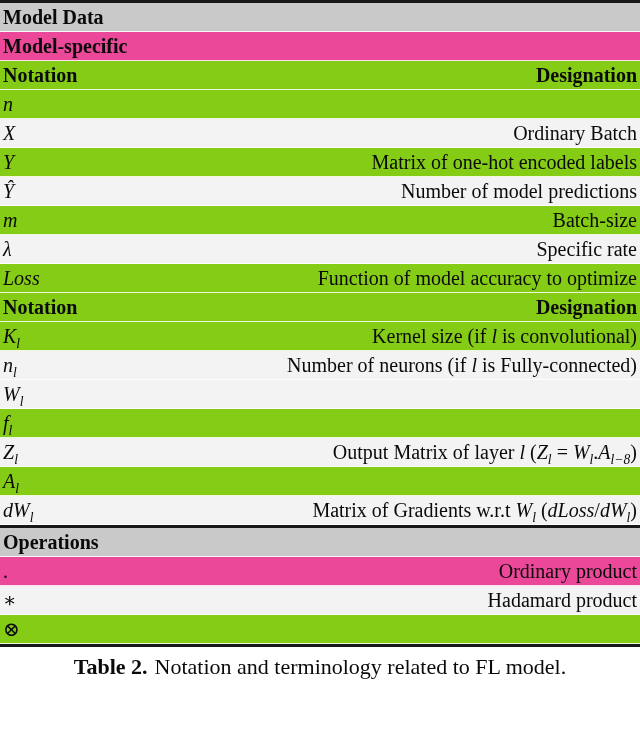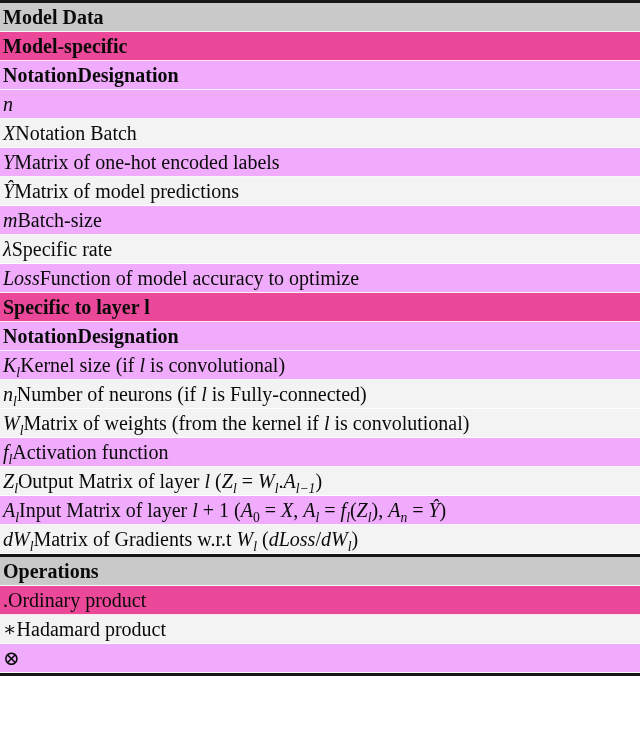--- a/index.html
+++ b/index.html
@@ -30,32 +30,32 @@
     font-size: 20px;
     white-space: nowrap;
     overflow: hidden;
     border-bottom: 1px solid rgba(255,255,255,0.85);
   }
   .row .notation {
     flex: 0 0 auto;
   }
   .row .designation {
     flex: 1 1 auto;
-    text-align: left;
+    text-align: right;
   }
   .row.section .notation,
   .row.subsection .notation,
   .row.colhead .notation,
   .row.colhead .designation {
     font-weight: bold;
   }
   .bg-dark   { background: #c9c9c9; }
   .bg-mid    { background: #ec4899; }
   .bg-stripe { background: #f3f3f3; }
-  .bg-white  { background: #f0abfc; }
+  .bg-white  { background: #84cc16; }
   sub {
     font-size: 68%;
     line-height: 0;
   }
   .caption {
     height: 40px;
     display: flex;
     align-items: center;
     justify-content: center;
     font-size: 22px;
@@ -81,73 +81,66 @@
       </div>
       <div class="row colhead bg-white">
         <span class="notation">Notation</span>
         <span class="designation">Designation</span>
       </div>
       <div class="row item bg-white">
         <span class="notation"><i>n</i></span>
       </div>
       <div class="row item bg-stripe">
         <span class="notation"><i>X</i></span>
-        <span class="designation">Notation Batch</span>
+        <span class="designation">Ordinary Batch</span>
       </div>
       <div class="row item bg-white">
         <span class="notation"><i>Y</i></span>
         <span class="designation">Matrix of one-hot encoded labels</span>
       </div>
       <div class="row item bg-stripe">
         <span class="notation"><i>Ŷ</i></span>
-        <span class="designation">Matrix of model predictions</span>
+        <span class="designation">Number of model predictions</span>
       </div>
       <div class="row item bg-white">
         <span class="notation"><i>m</i></span>
         <span class="designation">Batch-size</span>
       </div>
       <div class="row item bg-stripe">
         <span class="notation"><i>λ</i></span>
         <span class="designation">Specific rate</span>
       </div>
       <div class="row item bg-white">
         <span class="notation"><i>Loss</i></span>
         <span class="designation">Function of model accuracy to optimize</span>
-      </div>
-      <div class="row subsection bg-mid">
-        <span class="notation">Specific to layer l</span>
-        <span class="designation"></span>
       </div>
       <div class="row colhead bg-white">
         <span class="notation">Notation</span>
         <span class="designation">Designation</span>
       </div>
       <div class="row item bg-white">
         <span class="notation"><i>K<sub>l</sub></i></span>
         <span class="designation">Kernel size (if <i>l</i> is convolutional)</span>
       </div>
       <div class="row item bg-stripe">
         <span class="notation"><i>n<sub>l</sub></i></span>
         <span class="designation">Number of neurons (if <i>l</i> is Fully-connected)</span>
       </div>
       <div class="row item bg-stripe">
         <span class="notation"><i>W<sub>l</sub></i></span>
-        <span class="designation">Matrix of weights (from the kernel if <i>l</i> is convolutional)</span>
       </div>
       <div class="row item bg-white">
         <span class="notation"><i>f<sub>l</sub></i></span>
-        <span class="designation">Activation function</span>
       </div>
       <div class="row item bg-stripe">
         <span class="notation"><i>Z<sub>l</sub></i></span>
-        <span class="designation">Output Matrix of layer <i>l</i> (<i>Z<sub>l</sub></i> = <i>W<sub>l</sub></i>.<i>A<sub>l−1</sub></i>)</span>
+        <span class="designation">Output Matrix of layer <i>l</i> (<i>Z<sub>l</sub></i> = <i>W<sub>l</sub></i>.<i>A<sub>l−8</sub></i>)</span>
       </div>
       <div class="row item bg-white">
         <span class="notation"><i>A<sub>l</sub></i></span>
-        <span class="designation">Input Matrix of layer <i>l</i> + 1 (<i>A</i><sub>0</sub> = <i>X</i>, <i>A<sub>l</sub></i> = <i>f<sub>l</sub></i>(<i>Z<sub>l</sub></i>), <i>A<sub>n</sub></i> = <i>Ŷ</i>)</span>
       </div>
       <div class="row item bg-stripe">
         <span class="notation"><i>dW<sub>l</sub></i></span>
         <span class="designation">Matrix of Gradients w.r.t <i>W<sub>l</sub></i> (<i>dLoss</i>/<i>dW<sub>l</sub></i>)</span>
       </div>
       <div class="rule"></div>
       <div class="row section bg-dark">
         <span class="notation">Operations</span>
         <span class="designation"></span>
       </div>
@@ -157,13 +150,17 @@
       </div>
       <div class="row item bg-stripe">
         <span class="notation">∗</span>
         <span class="designation">Hadamard product</span>
       </div>
       <div class="row item bg-white">
         <span class="notation">⊗</span>
       </div>
     </div>
   <div class="rule"></div>
+  <div class="caption">
+    <span class="cap-label">Table 2.</span>
+    <span class="cap-text">Notation and terminology related to FL model.</span>
+  </div>
 </div>
 
 </body></html>

